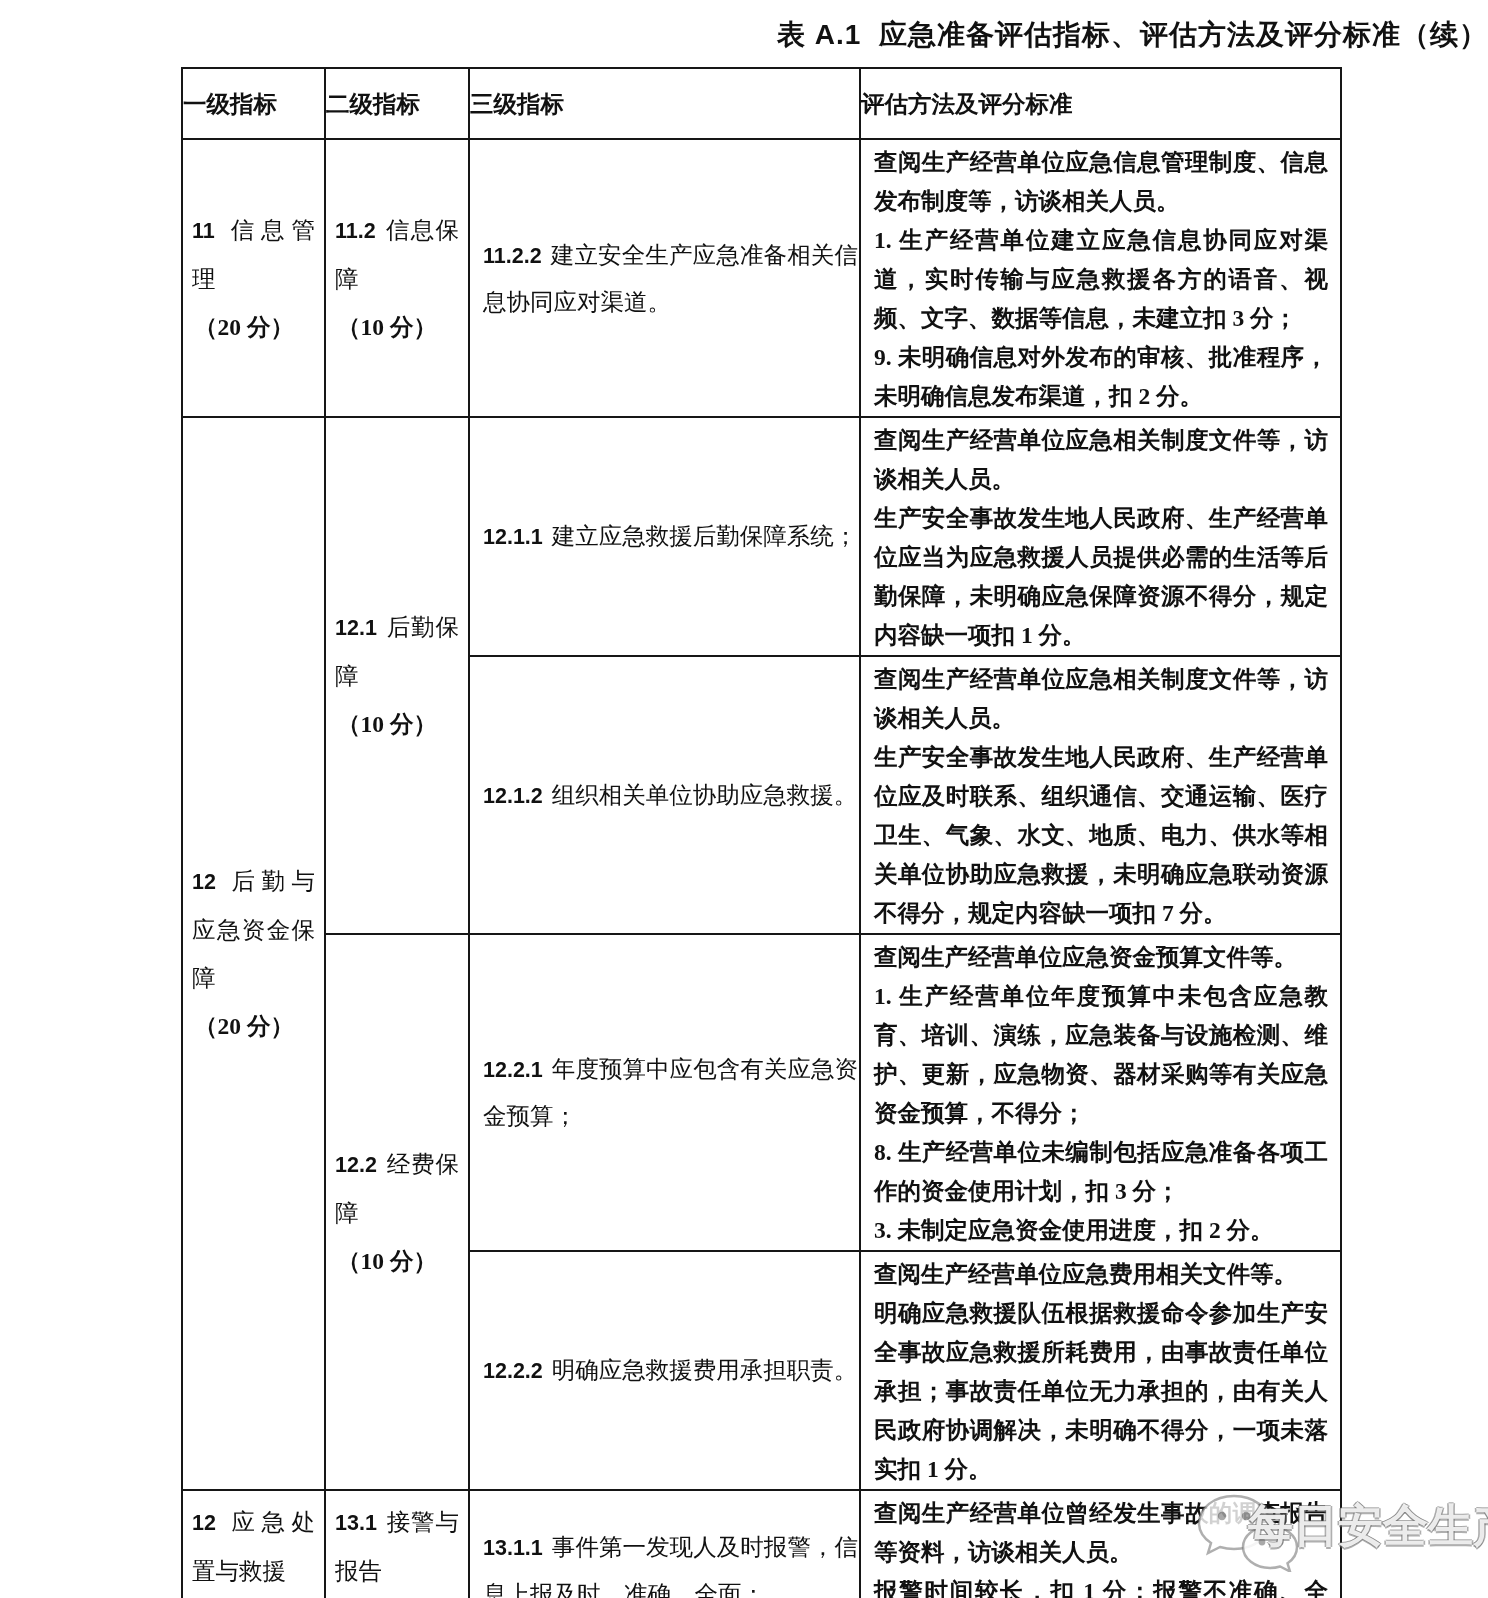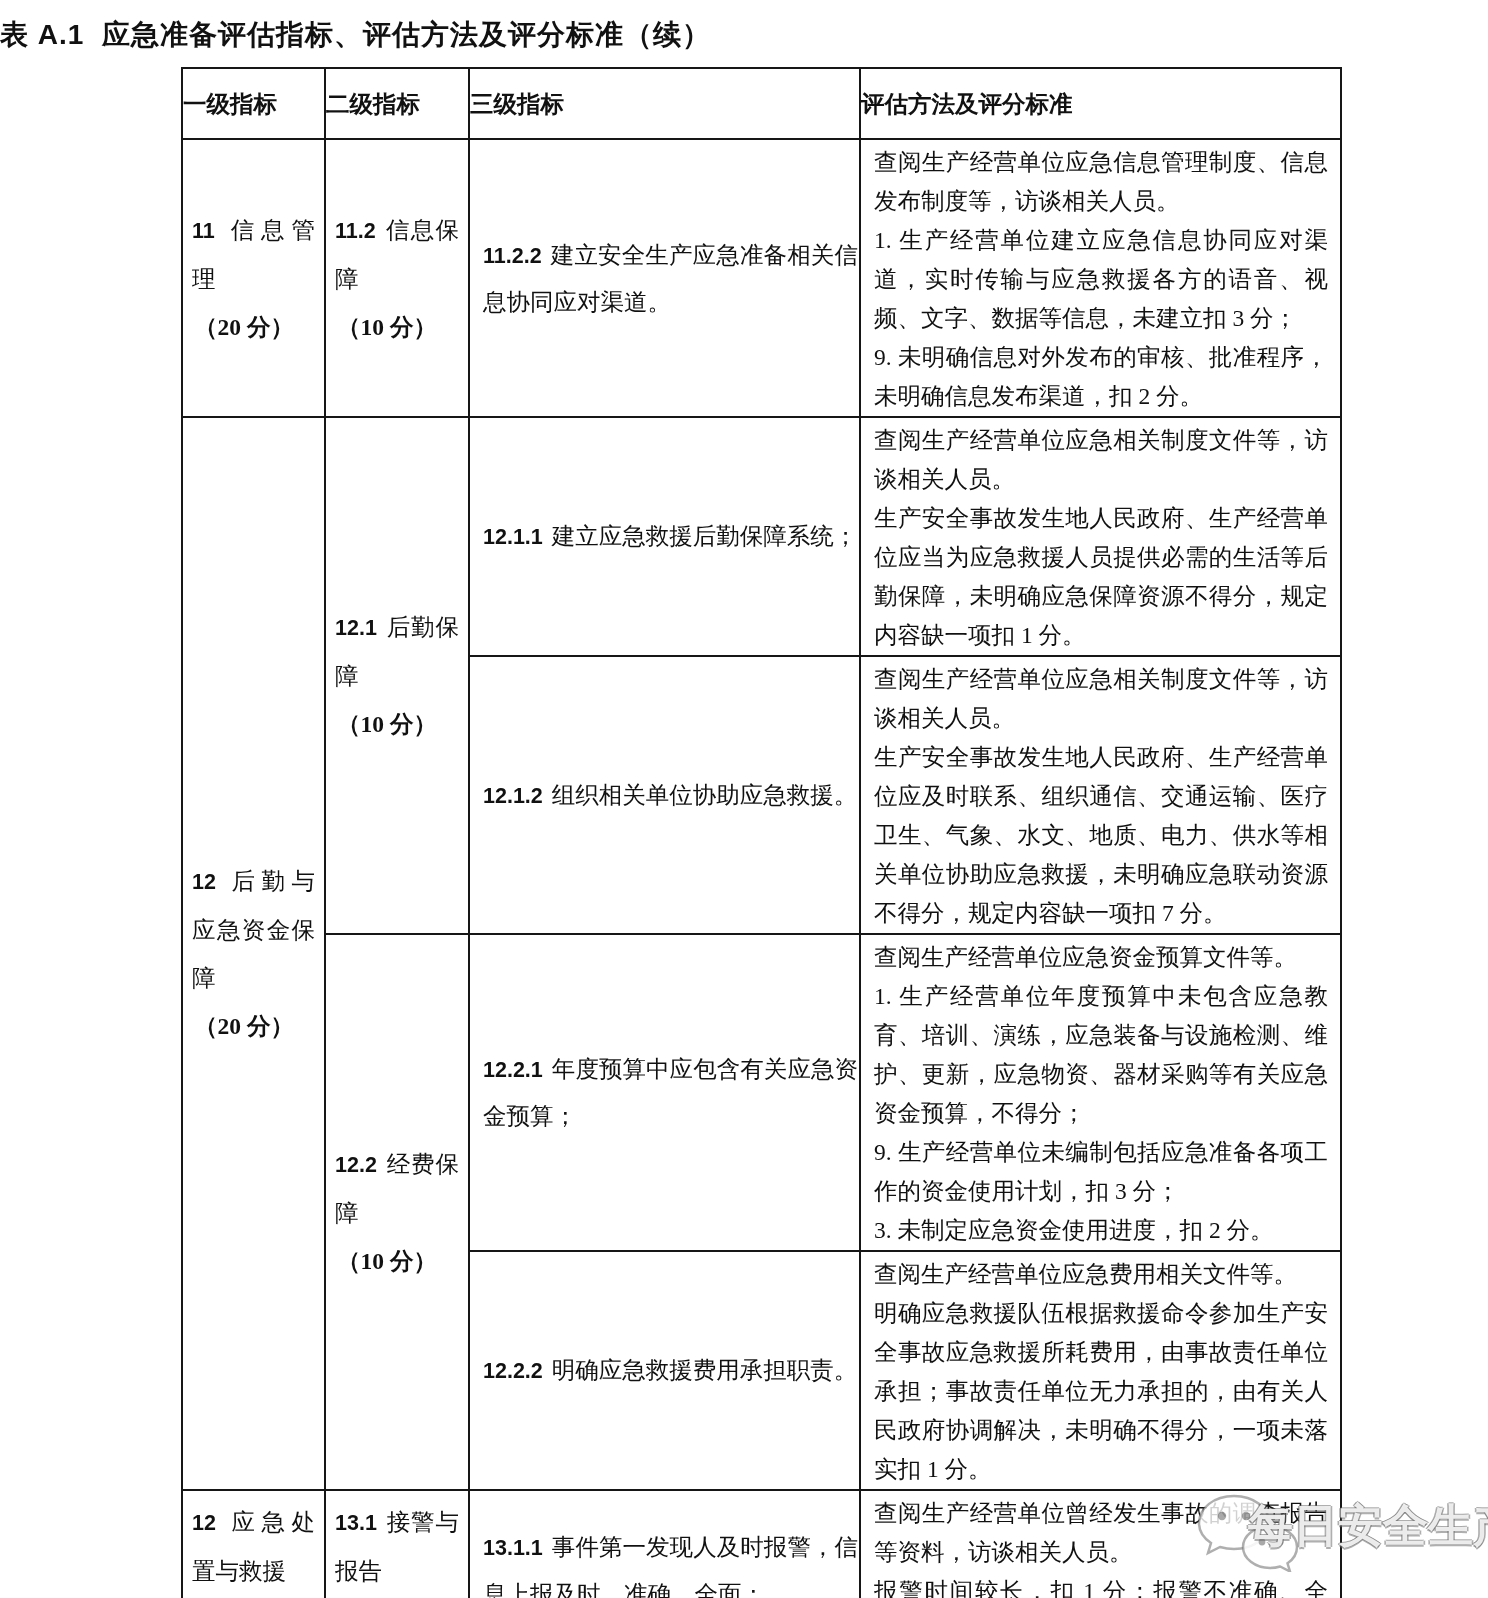--- a/index.html
+++ b/index.html
@@ -3,21 +3,21 @@
 <meta charset="utf-8">
 <style>
   html,body{margin:0;padding:0;}
   body{
     width:1488px;height:1598px;position:relative;background:#ffffff;
     font-family:"Liberation Serif","DejaVu Serif",serif;
     color:#111;overflow:hidden;
   }
   .doc-title{
     position:absolute;left:0;top:16px;width:100%;
-    text-align:left;font-weight:bold;font-size:28px;
+    text-align:right;font-weight:bold;font-size:28px;
     font-family:"Liberation Sans","DejaVu Sans",sans-serif;
     letter-spacing:1px;white-space:pre;
   }
   table.eval{
     position:absolute;left:181px;top:67px;
     border-collapse:collapse;table-layout:fixed;width:1159px;
   }
   table.eval th,table.eval td{
     border:2px solid #161616;padding:0;vertical-align:middle;
     font-size:23.5px;
@@ -25,21 +25,21 @@
   th.hd{
     font-weight:bold;text-align:left;font-size:24px;
     font-family:"Liberation Sans","DejaVu Sans",sans-serif;
   }
   td.c-idx{vertical-align:middle;}
   .idx-inner{padding:0 9px;}
   .idx-main{text-align:justify;line-height:48px;}
   .idx-score{line-height:48px;padding-left:2px;font-weight:bold;}
   td.c-l3{vertical-align:middle;}
   .l3-inner{padding:0 1px 0 13px;text-align:justify;line-height:46px;}
-  td.c-m{vertical-align:top;}
+  td.c-m{vertical-align:top;font-weight:bold;}
   .m-inner{padding:3px 12px 0 13px;}
   .mp{margin:0;text-align:justify;line-height:39px;}
   .num{
     font-family:"Liberation Sans","DejaVu Sans",sans-serif;
     font-weight:700;font-size:21.5px;margin-right:9px;margin-top:32px;
   }
   .watermark{
     position:absolute;left:1196px;top:1488px;width:320px;height:92px;
     pointer-events:none;
   }
@@ -144,21 +144,21 @@
         <div class="idx-score">（10 分）</div>
       </div>
     </td>
     <td class="c-l3">
       <div class="l3-inner"><span class="num">12.2.1</span><span>年度预算中应包含有关应急资金预算；</span></div>
     </td>
     <td class="c-m">
       <div class="m-inner">
         <div class="mp">查阅生产经营单位应急资金预算文件等。</div>
         <div class="mp">1. 生产经营单位年度预算中未包含应急教育、培训、演练，应急装备与设施检测、维护、更新，应急物资、器材采购等有关应急资金预算，不得分；</div>
-        <div class="mp">9.  生产经营单位未编制包括应急准备各项工作的资金使用计划，扣 3 分；</div>
+        <div class="mp">8.  生产经营单位未编制包括应急准备各项工作的资金使用计划，扣 3 分；</div>
         <div class="mp">3.  未制定应急资金使用进度，扣 2 分。</div>
       </div>
     </td>
   </tr>
 
   <tr style="height:195px">
     <td class="c-l3">
       <div class="l3-inner"><span class="num">12.2.2</span><span>明确应急救援费用承担职责。</span></div>
     </td>
     <td class="c-m">

